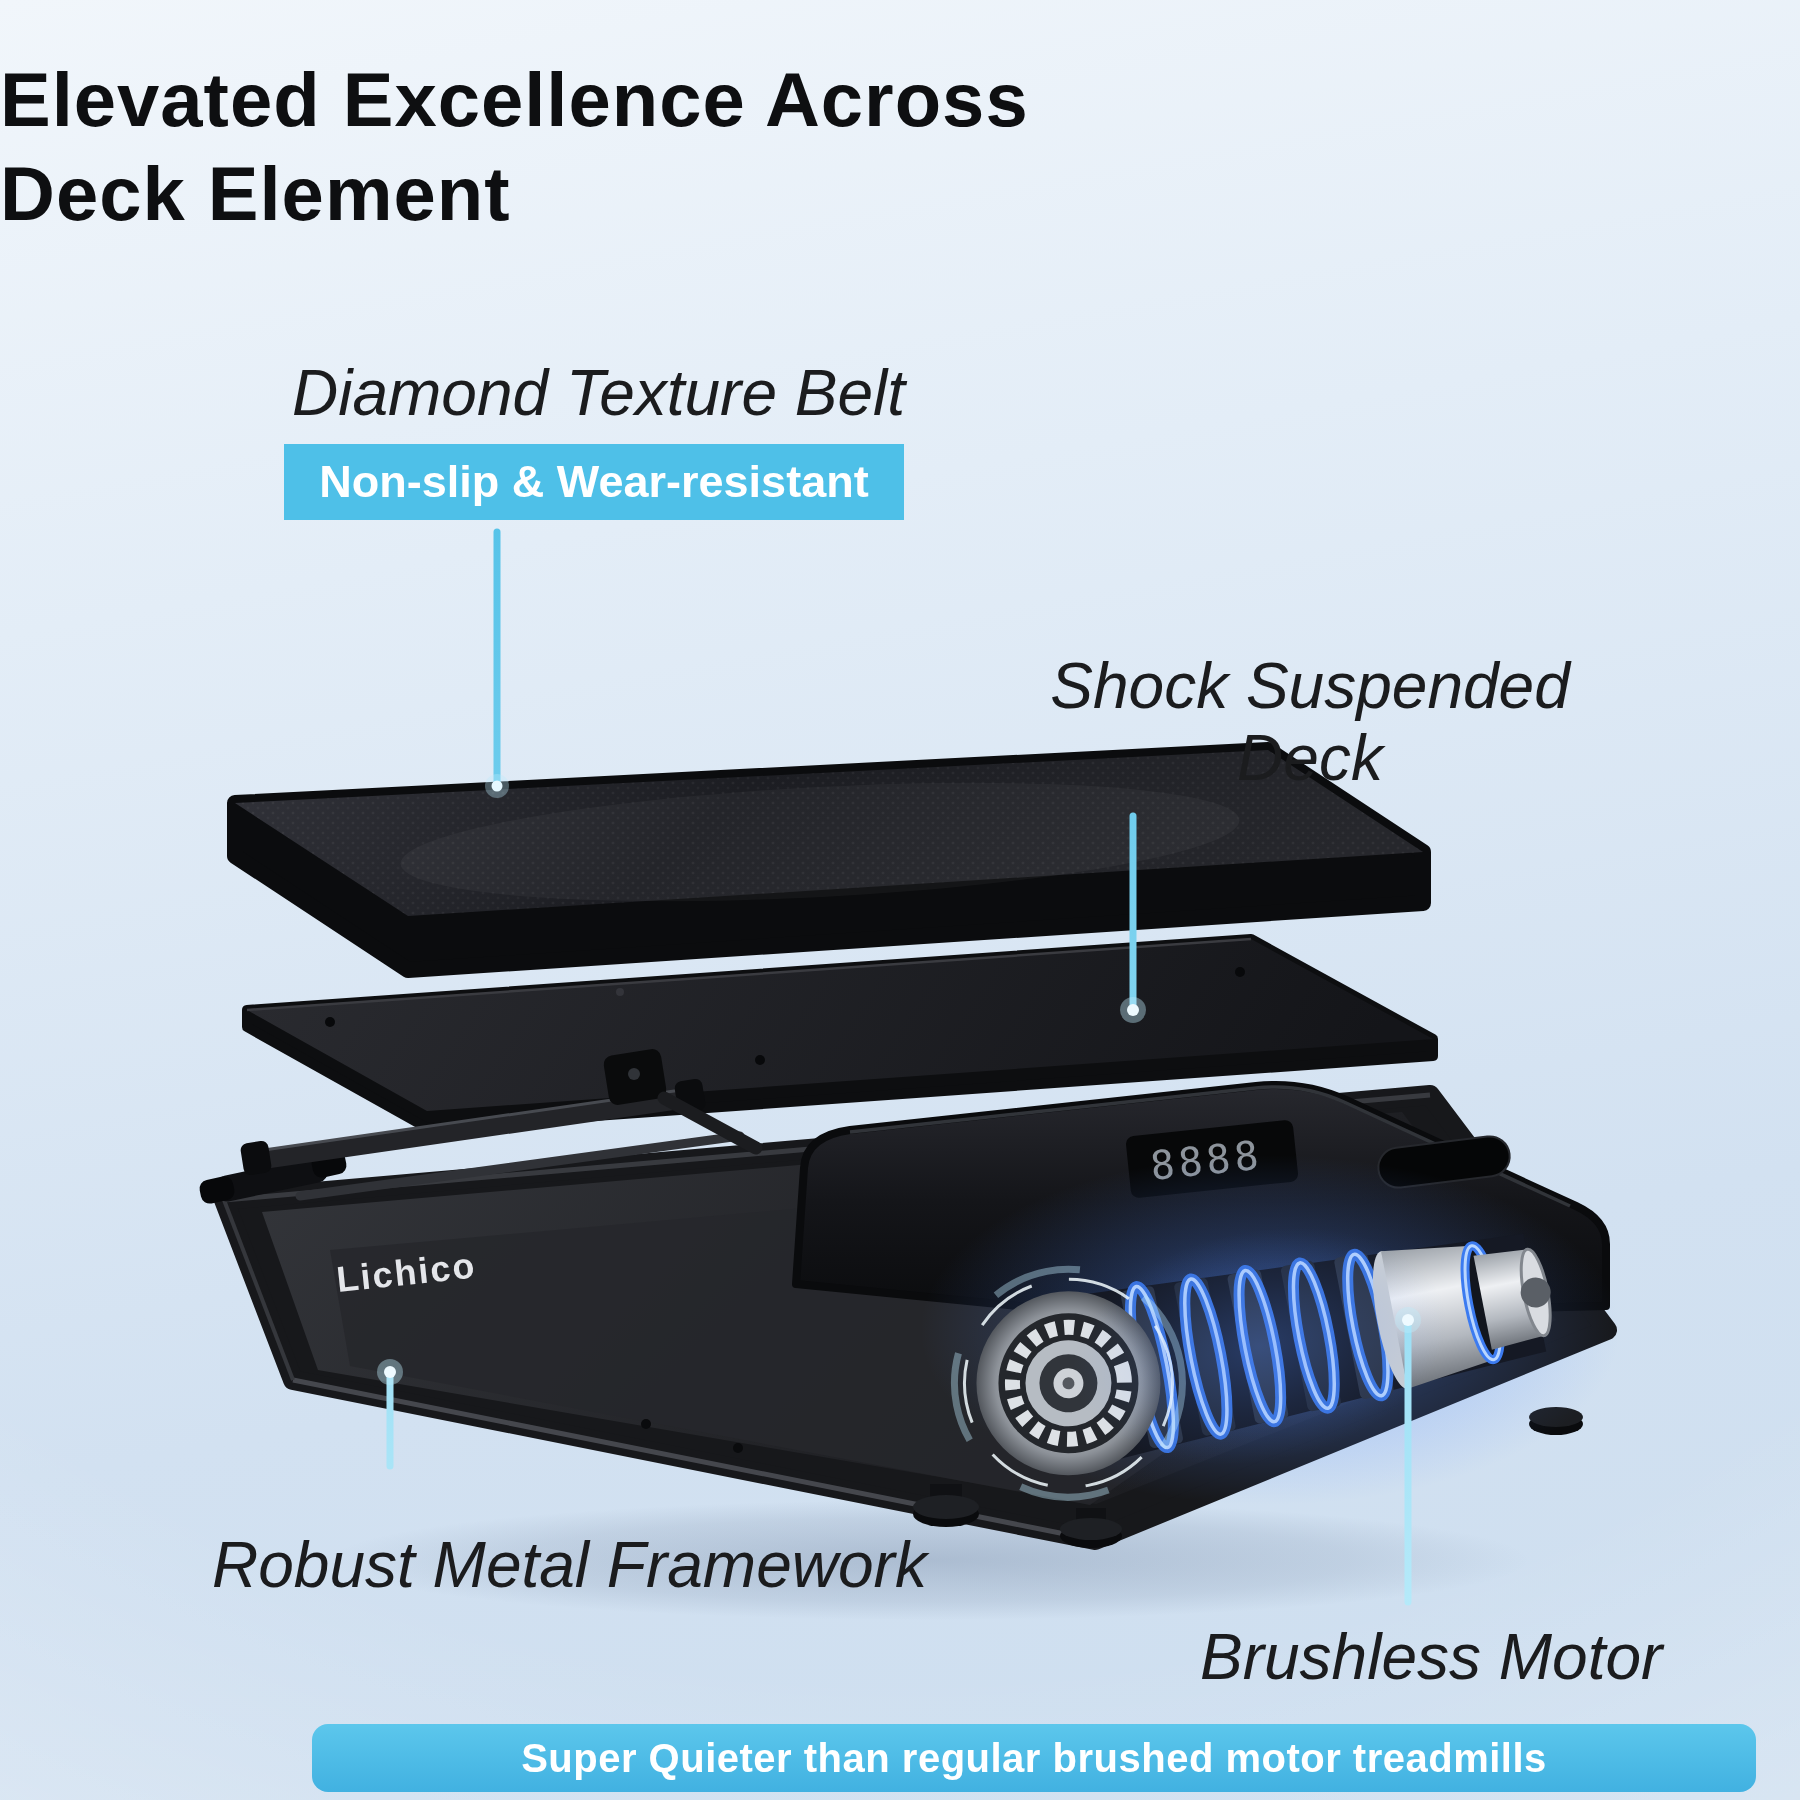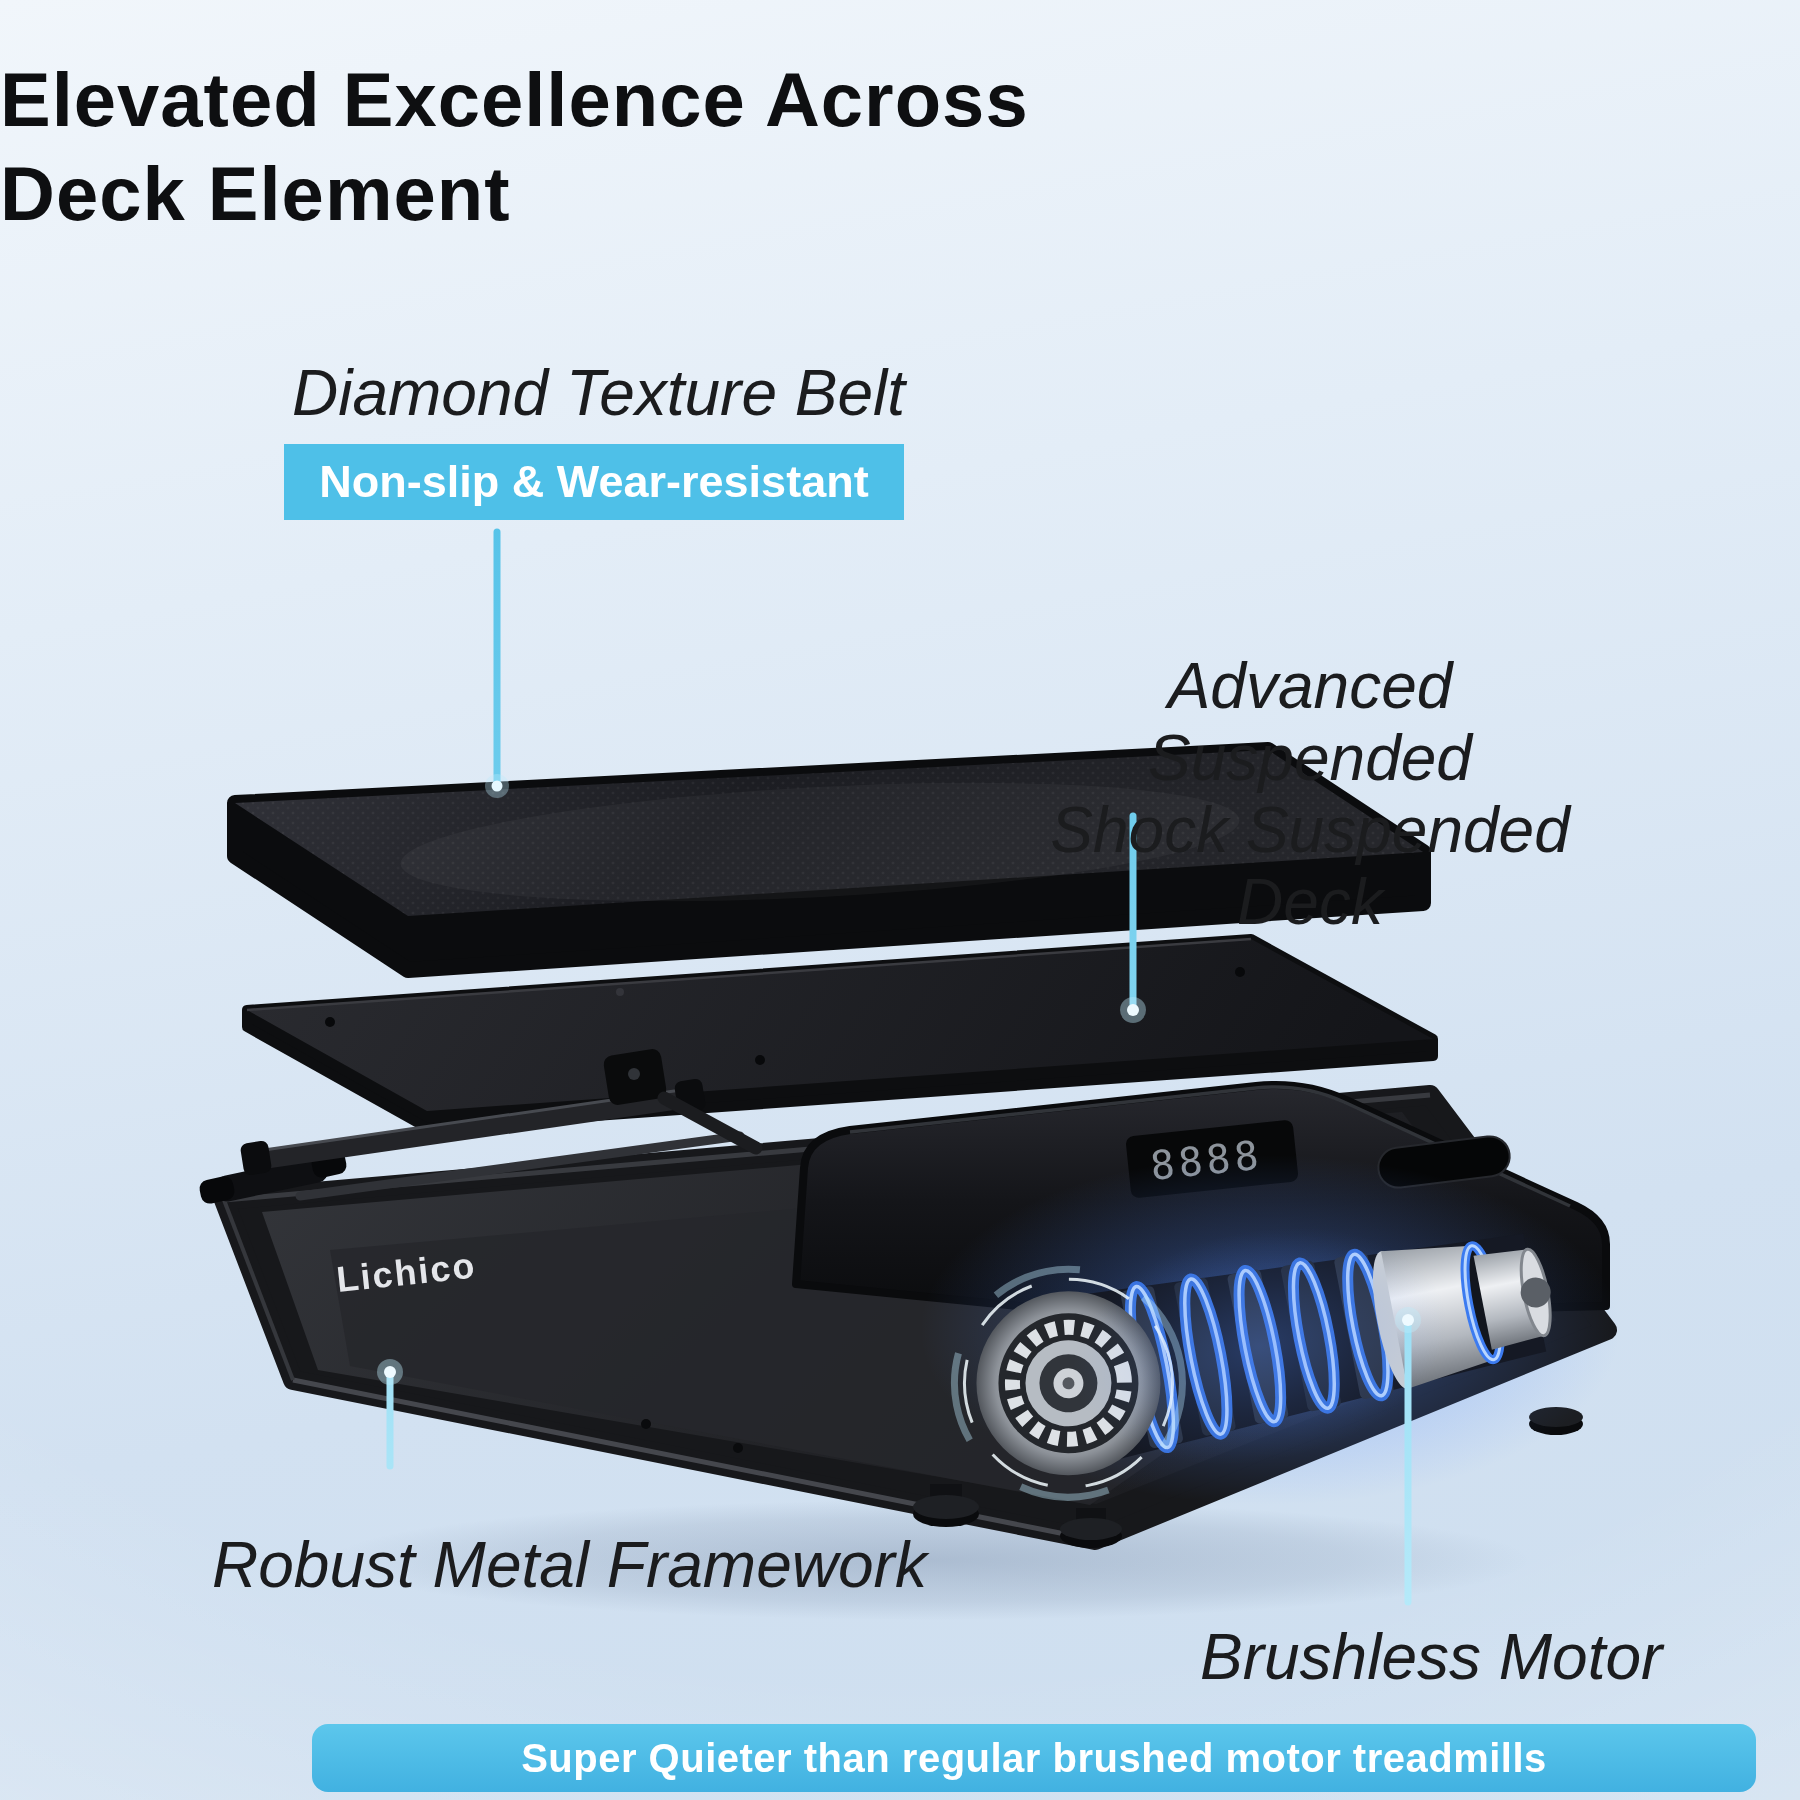--- a/index.html
+++ b/index.html
@@ -227,21 +227,20 @@
 </svg>
 
 <div class="title" id="title1">Elevated Excellence Across</div>
 <div class="title" id="title2">Deck Element</div>
 
 <div class="label" id="label-belt">Diamond Texture Belt</div>
 
 <div class="badge">Non-slip &amp; Wear-resistant</div>
 
 <div class="label" id="label-deck">
-  <div>Advanced Suspended</div>
   <div>Shock Suspended Deck</div>
 </div>
 
 <div class="label" id="label-frame">Robust Metal Framework</div>
 
 <div class="label" id="label-motor">Brushless Motor</div>
 
 <div class="banner">Super Quieter than regular brushed motor treadmills</div>
 
 </body></html>

